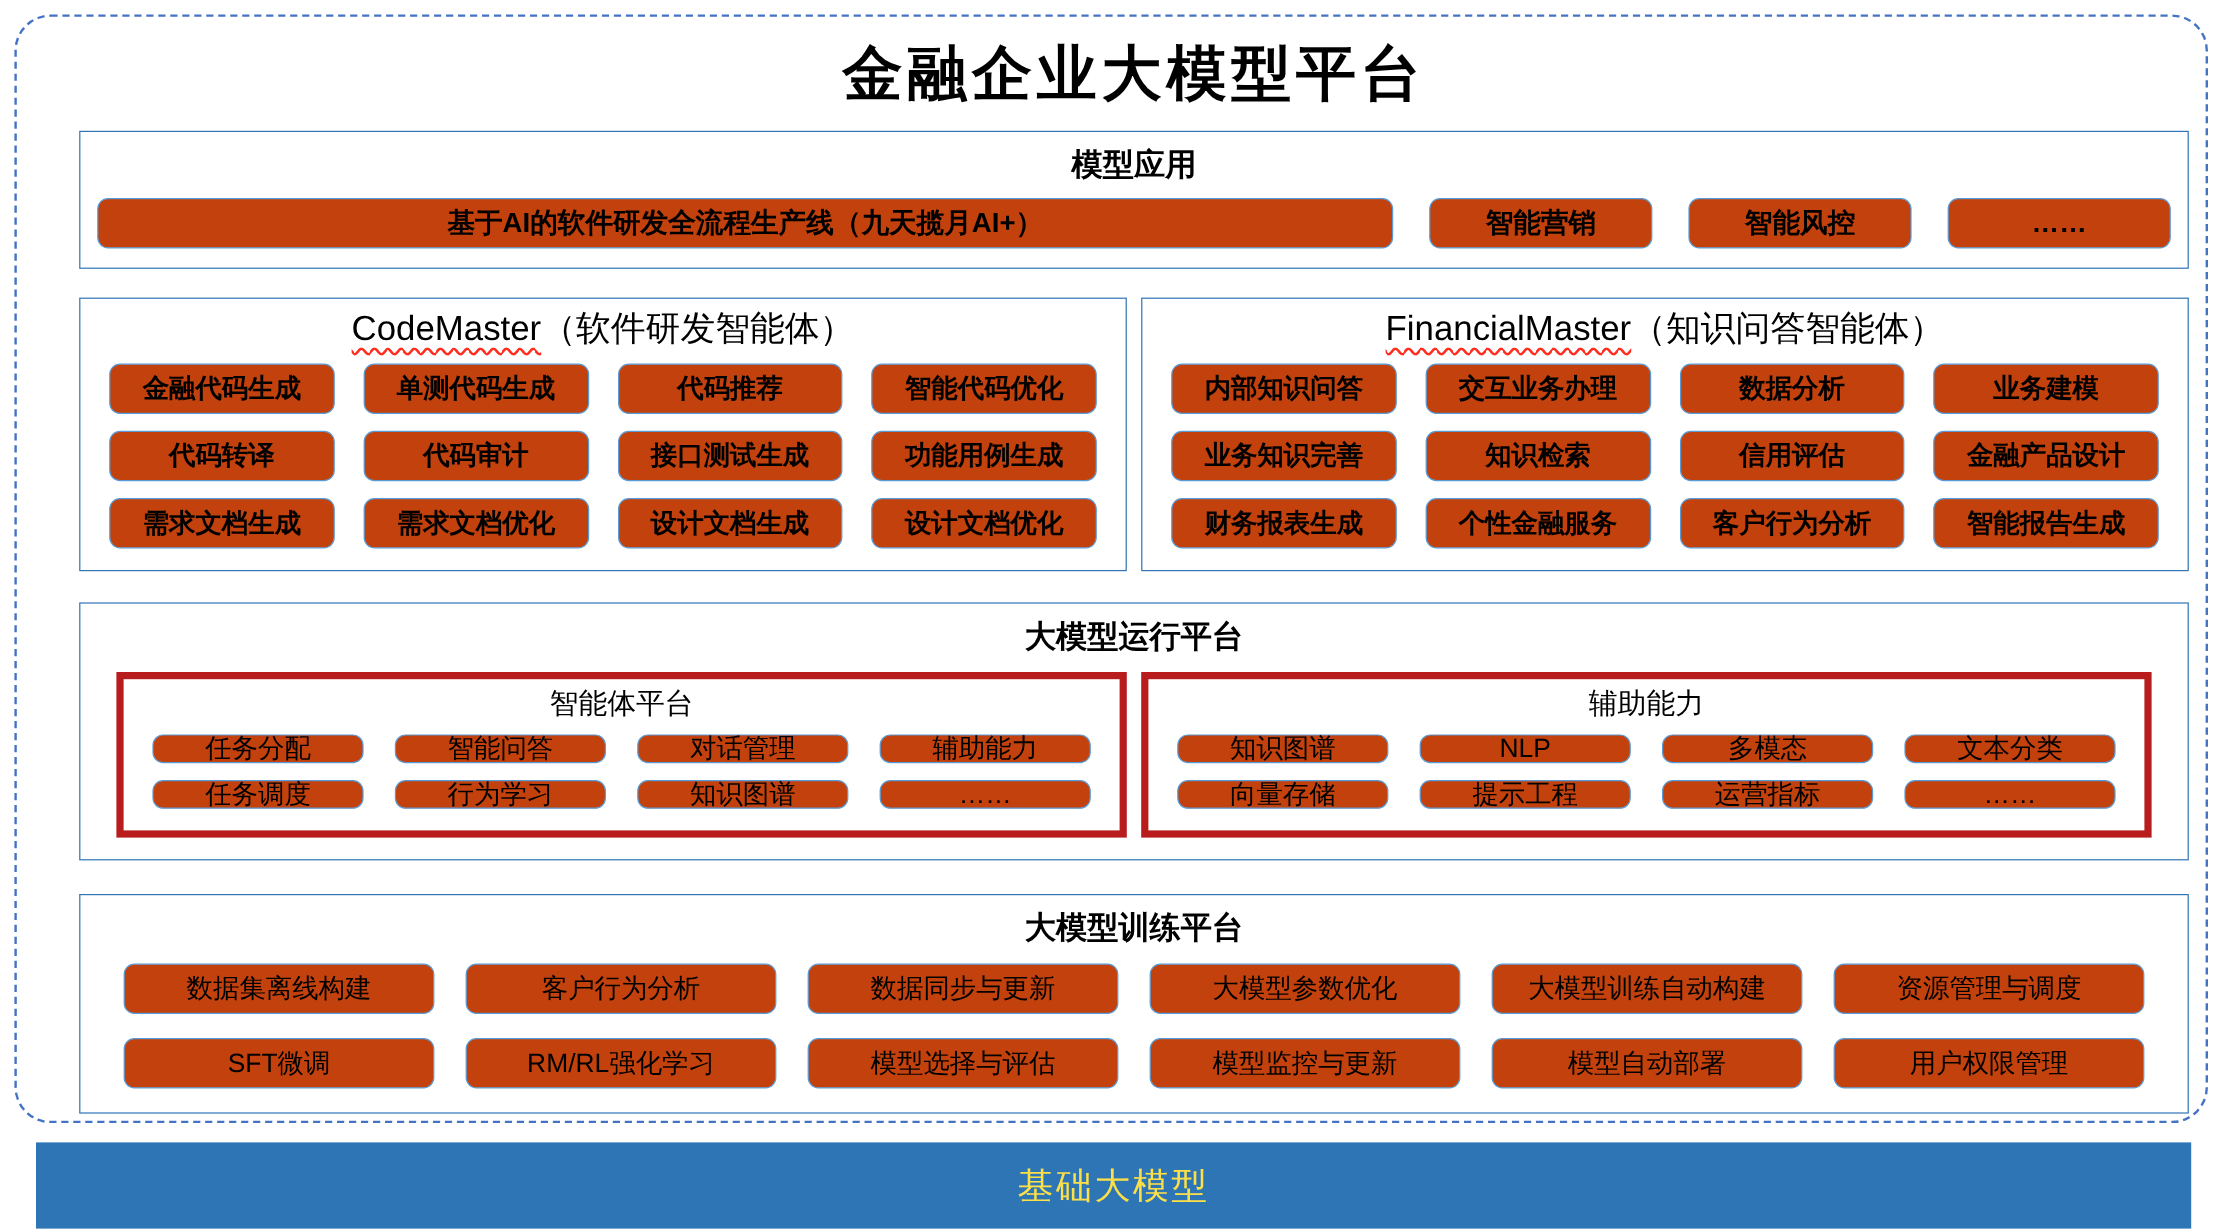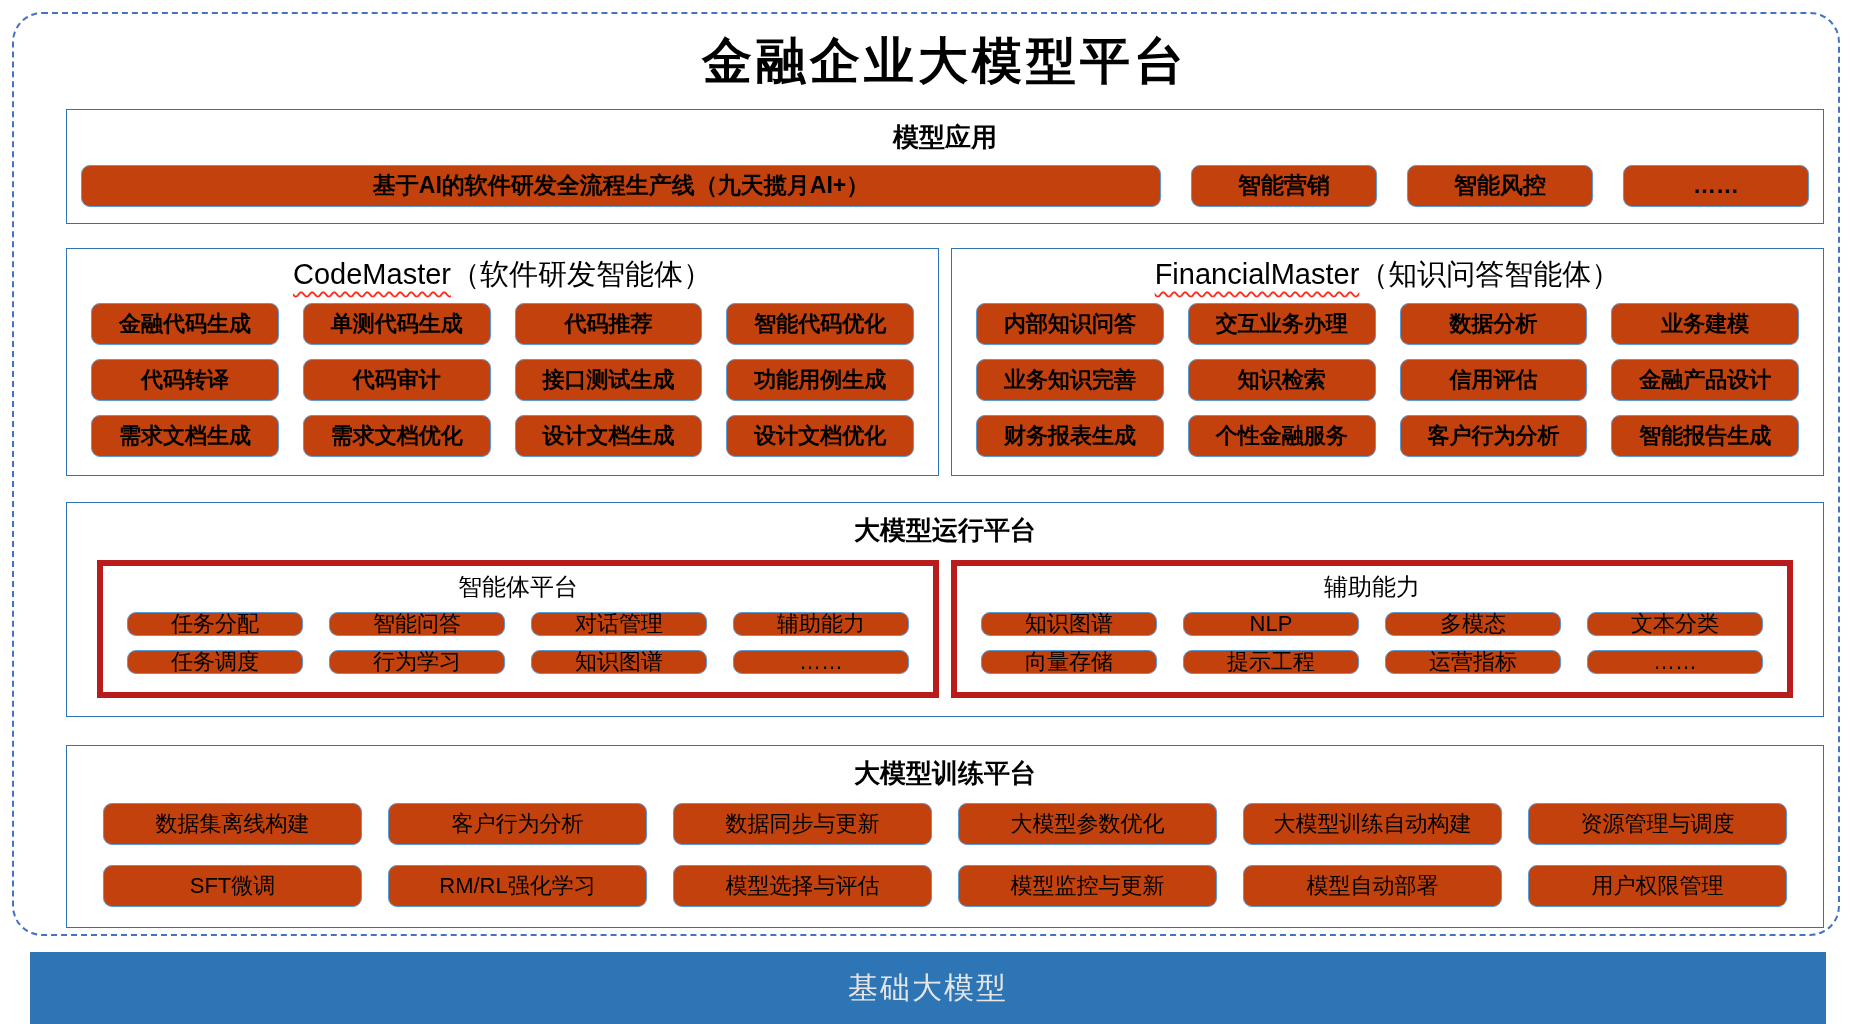--- a/index.html
+++ b/index.html
@@ -62,21 +62,21 @@
   .sub-title{text-align:center;font-size:24px;font-weight:normal;line-height:1.6;margin-bottom:6px;}
   .grid4n{display:grid;grid-template-columns:repeat(4,1fr);gap:14px 26px;}
   .grid4n .pill{font-weight:normal;height:24px;}
   
   .sec-training{margin-top:28px;padding:2px 36px 20px 36px;}
   .grid6{display:grid;grid-template-columns:repeat(6,1fr);gap:20px 26px;margin-top:10px;}
   .grid6 .pill{font-weight:normal;height:42px;}
   
   .base-bar{
     position:absolute;left:30px;right:30px;top:952px;height:72px;
-    background:#2E75B6;color:#e5e5e5;display:flex;align-items:center;justify-content:center;
+    background:#2E75B6;color:#fde047;display:flex;align-items:center;justify-content:center;
     font-size:30px;letter-spacing:2px;
   }
 </style>
 </head>
 <body>
 
 <div class="frame">
   <div class="inner">
 
     <div class="main-title">金融企业大模型平台</div>

